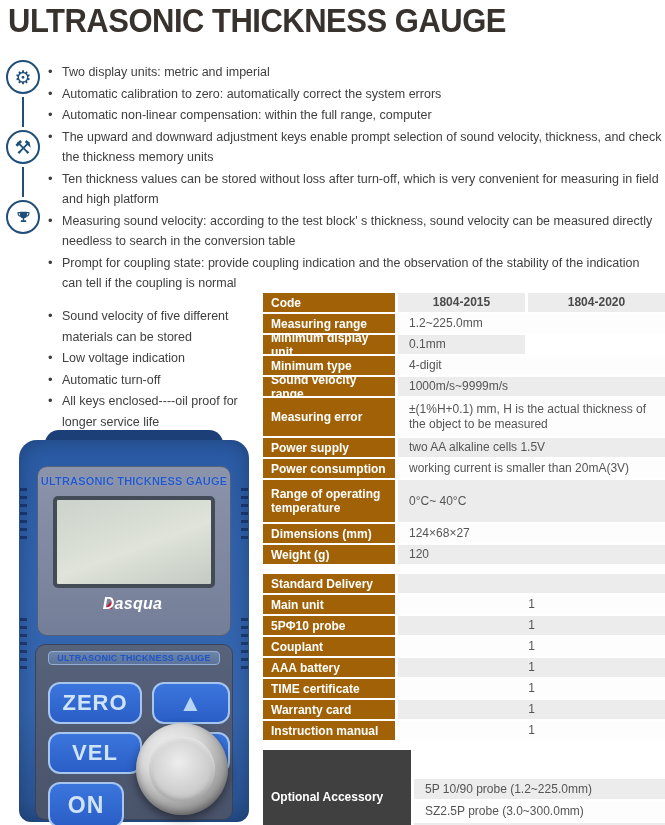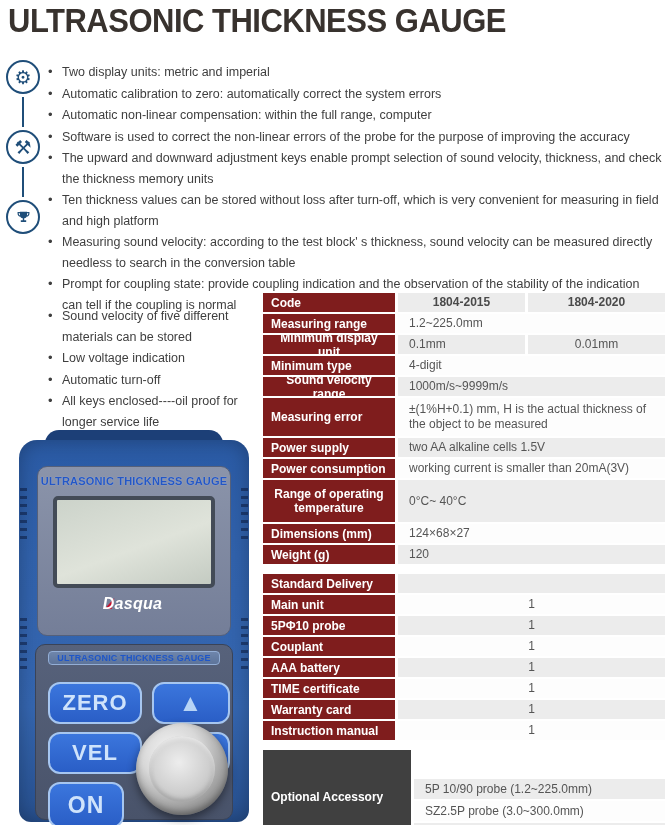--- a/index.html
+++ b/index.html
@@ -40,22 +40,22 @@
     color:#3e3e3e; font-size:13px;
   }
   .bullets-main { position:absolute; left:46px; top:62px; width:616px; }
   .bullets-side { position:absolute; left:46px; top:306px; width:222px; }
 
   
   .tables { position:absolute; left:263px; top:293px; width:402px; }
   .tbl { margin-bottom:10px; }
   .t-row { display:grid; grid-template-columns:132px 1fr; column-gap:3px; margin-bottom:2px; }
   .t-label {
-    background:#7f1d1d; color:#ffffff; font-size:12px; font-weight:bold;
-    padding:0 8px; display:flex; align-items:center; line-height:14px;text-align:center;
+    background:#a16207; color:#ffffff; font-size:12px; font-weight:bold;
+    padding:0 8px; display:flex; align-items:center; line-height:14px;
   }
   .t-vals { display:grid; grid-template-columns:1fr 1.08fr; column-gap:3px; }
   .t-val {
     color:#555555; font-size:12px; display:flex; align-items:center;
     padding:0 11px; line-height:15px;
   }
   .t-val.center { justify-content:center; padding:0 0; }
   .t-val.bold { font-weight:bold; color:#4a4a4a; }
   .bg-g { background:#ececec; }
   .bg-w { background:#fdfdfd; }
@@ -173,21 +173,20 @@
       <path fill="none" stroke="#1f4e79" stroke-width="1.6" d="M7 5.2H4.4v1.1c0 2 1.6 3.7 3.6 3.9"></path>
       <path fill="none" stroke="#1f4e79" stroke-width="1.6" d="M17 5.2h2.6v1.1c0 2-1.6 3.7-3.6 3.9"></path>
     </svg>
   </div>
 </div>
 
 <ul class="bullets bullets-main">
   <li>Two display units: metric and imperial</li>
   <li>Automatic calibration to zero: automatically correct the system errors</li>
   <li>Automatic non-linear compensation: within the full range, computer</li>
-  <li>Software is used to correct the non-linear errors of the probe for the purpose of improving the accuracy</li>
   <li>The upward and downward adjustment keys enable prompt selection of sound velocity, thickness, and check the thickness memory units</li>
   <li>Ten thickness values can be stored without loss after turn-off, which is very convenient for measuring in field and high platform</li>
   <li>Measuring sound velocity: according to the test block' s thickness, sound velocity can be measured directly needless to search in the conversion table</li>
   <li>Prompt for coupling state: provide coupling indication and the observation of the stability of the indication can tell if the coupling is normal</li>
 </ul>
 
 <ul class="bullets bullets-side">
   <li>Sound velocity of five different materials can be stored</li>
   <li>Low voltage indication</li>
   <li>Automatic turn-off</li>
@@ -237,21 +236,20 @@
       </div>
     </div>
     <div class="t-row">
       <div class="t-label h1">Measuring range</div>
       <div class="t-val h1 bg-w">1.2~225.0mm</div>
     </div>
     <div class="t-row">
       <div class="t-label h1">Minimum display unit</div>
       <div class="t-vals">
         <div class="t-val h1 bg-g">0.1mm</div>
-        <div class="t-val h1 bg-g center">0.01mm</div>
       </div>
     </div>
     <div class="t-row">
       <div class="t-label h1">Minimum type</div>
       <div class="t-val h1 bg-w">4-digit</div>
     </div>
     <div class="t-row">
       <div class="t-label h1">Sound velocity range</div>
       <div class="t-val h1 bg-g">1000m/s~9999m/s</div>
     </div>

